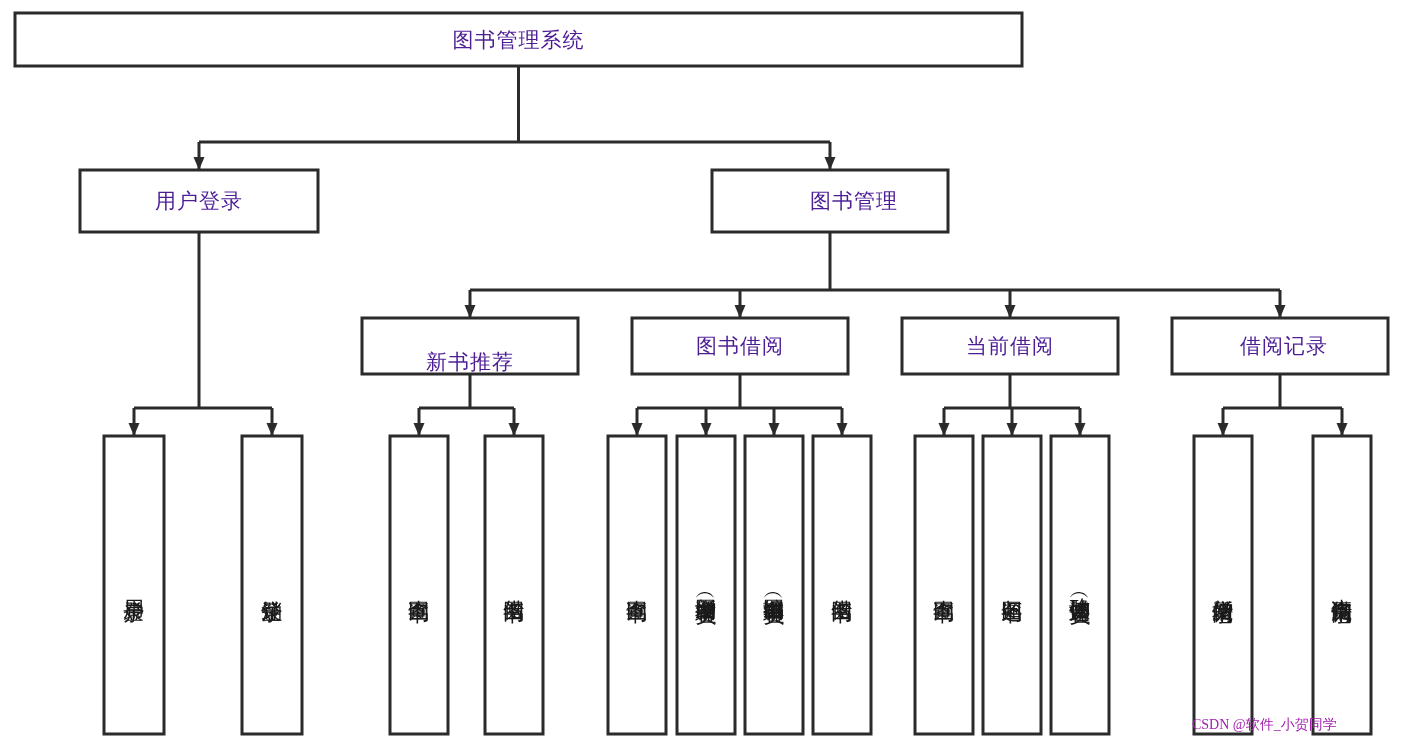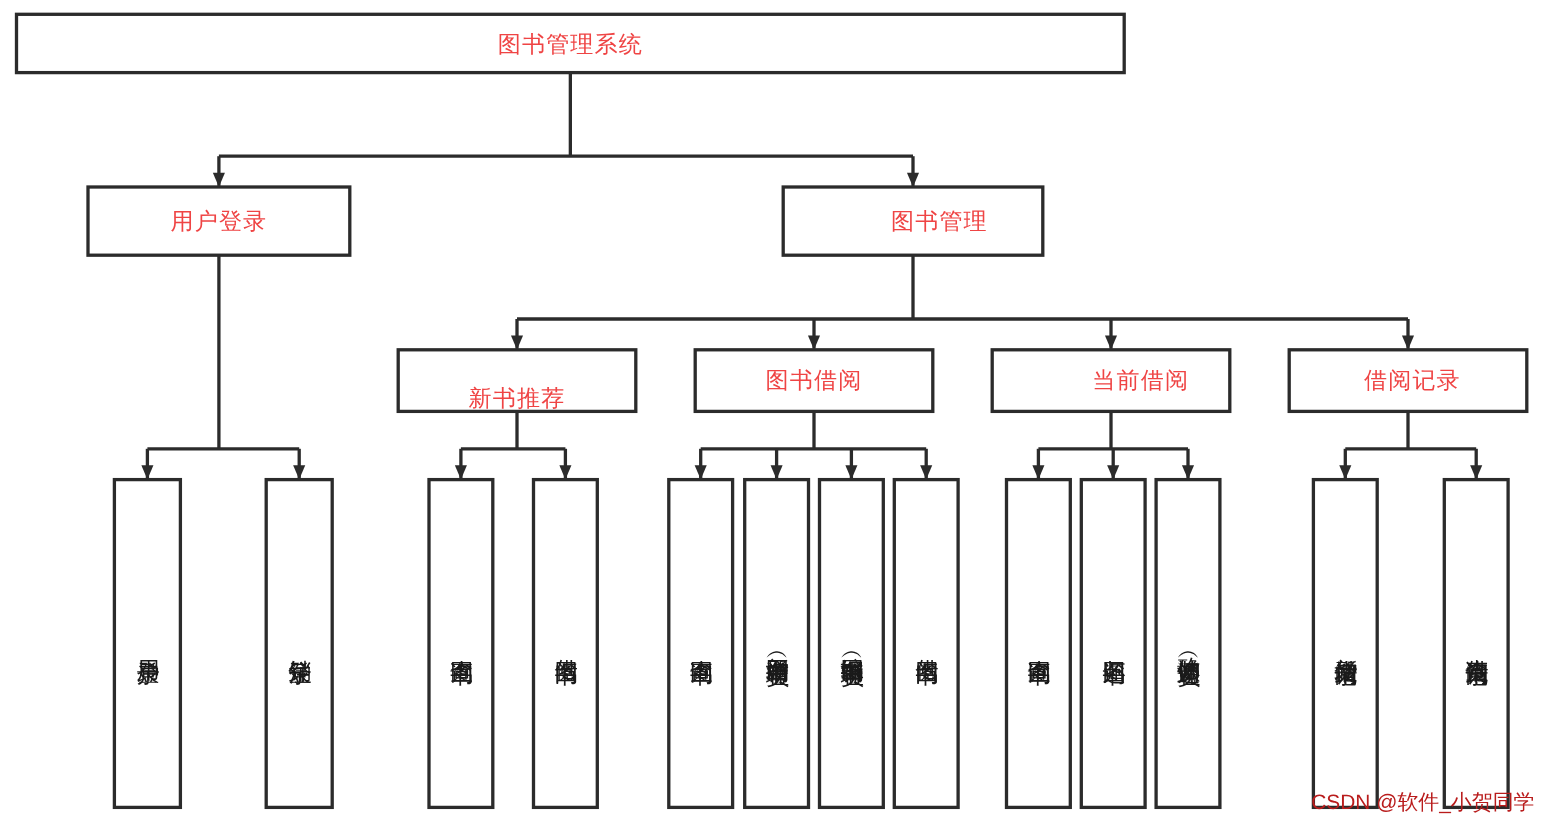--- a/index.html
+++ b/index.html
@@ -7,23 +7,23 @@
   #stage{position:relative;width:1405px;height:747px;background:#fff;}
   svg.diagram{position:absolute;left:0;top:0;width:1405px;height:747px;}
   .node-rect{fill:#ffffff;stroke:#2b2b2b;stroke-width:3;}
   .link{stroke:#2b2b2b;stroke-width:3;fill:none;}
   .arrow-head{fill:#2b2b2b;stroke:none;}
   .vert-box{position:absolute;display:flex;align-items:center;justify-content:center;
             writing-mode:vertical-rl;text-orientation:upright;
             font-size:21px;color:#1a1a1a;line-height:1.12;letter-spacing:1px;
             white-space:nowrap;overflow:hidden;}
   .h-box{position:absolute;display:flex;align-items:center;justify-content:center;
-         font-size:21px;color:#ef4444;letter-spacing:1px;white-space:nowrap;}
-  .watermark{position:absolute;font-size:19px;color:#b91c1c;white-space:nowrap;
-             font-family:Liberation Sans, sans-serif;}
+         font-size:21px;color:#4c1d95;letter-spacing:1px;white-space:nowrap;}
+  .watermark{position:absolute;font-size:14px;color:#a21caf;white-space:nowrap;
+             font-family:Liberation Serif, serif;}
 </style>
 </head>
 <body>
 
 <div id="stage">
   <svg class="diagram" viewBox="0 0 1405 747">
     <g id="edges-layer">
         <path d="M 518.5 66 L 518.5 142" class="link"></path>
         <path d="M 199 142 L 830 142" class="link"></path>
         <path d="M 199 142 L 199 169" class="link"></path>
@@ -99,21 +99,21 @@
         <rect x="1194" y="436" width="58" height="298" class="node-rect"></rect>
         <rect x="1313" y="436" width="58" height="298" class="node-rect"></rect>
       </g>
   </svg>
   <div id="labels-layer">
       <div class="h-box" style="left: 15px; top: 13px; width: 1007px; height: 53px;">图书管理系统</div>
       <div class="h-box" style="left: 80px; top: 170px; width: 238px; height: 62px;">用户登录</div>
       <div class="h-box" style="left: 712px; top: 170px; width: 284px; height: 62px;">图书管理</div>
       <div class="h-box" style="left: 362px; top: 338px; width: 216px; height: 48px;">新书推荐</div>
       <div class="h-box" style="left: 632px; top: 318px; width: 216px; height: 56px; border-radius: 15px;">图书借阅</div>
-      <div class="h-box" style="left: 902px; top: 318px; width: 216px; height: 56px; padding-left: 27px;">当前借阅</div>
+      <div class="h-box" style="left: 902px; top: 318px; width: 216px; height: 56px;">当前借阅</div>
       <div class="h-box" style="left: 1176px; top: 318px; width: 216px; height: 56px;">借阅记录</div>
       <div class="vert-box" style="left: 104px; top: 436px; width: 60px; height: 298px;">用户登录</div>
       <div class="vert-box" style="left: 242px; top: 436px; width: 60px; height: 298px;">注销登录</div>
       <div class="vert-box" style="left: 390px; top: 436px; width: 58px; height: 298px;">查询图书</div>
       <div class="vert-box" style="left: 485px; top: 436px; width: 58px; height: 298px;">借阅图书</div>
       <div class="vert-box" style="left: 608px; top: 436px; width: 58px; height: 298px;">查询图书</div>
       <div class="vert-box" style="left: 677px; top: 436px; width: 58px; height: 298px;">新增图书（管理员）</div>
       <div class="vert-box" style="left: 745px; top: 436px; width: 58px; height: 298px;">编辑图书（管理员）</div>
       <div class="vert-box" style="left: 813px; top: 436px; width: 58px; height: 298px;">借阅图书</div>
       <div class="vert-box" style="left: 915px; top: 436px; width: 58px; height: 298px;">查询图书</div>

